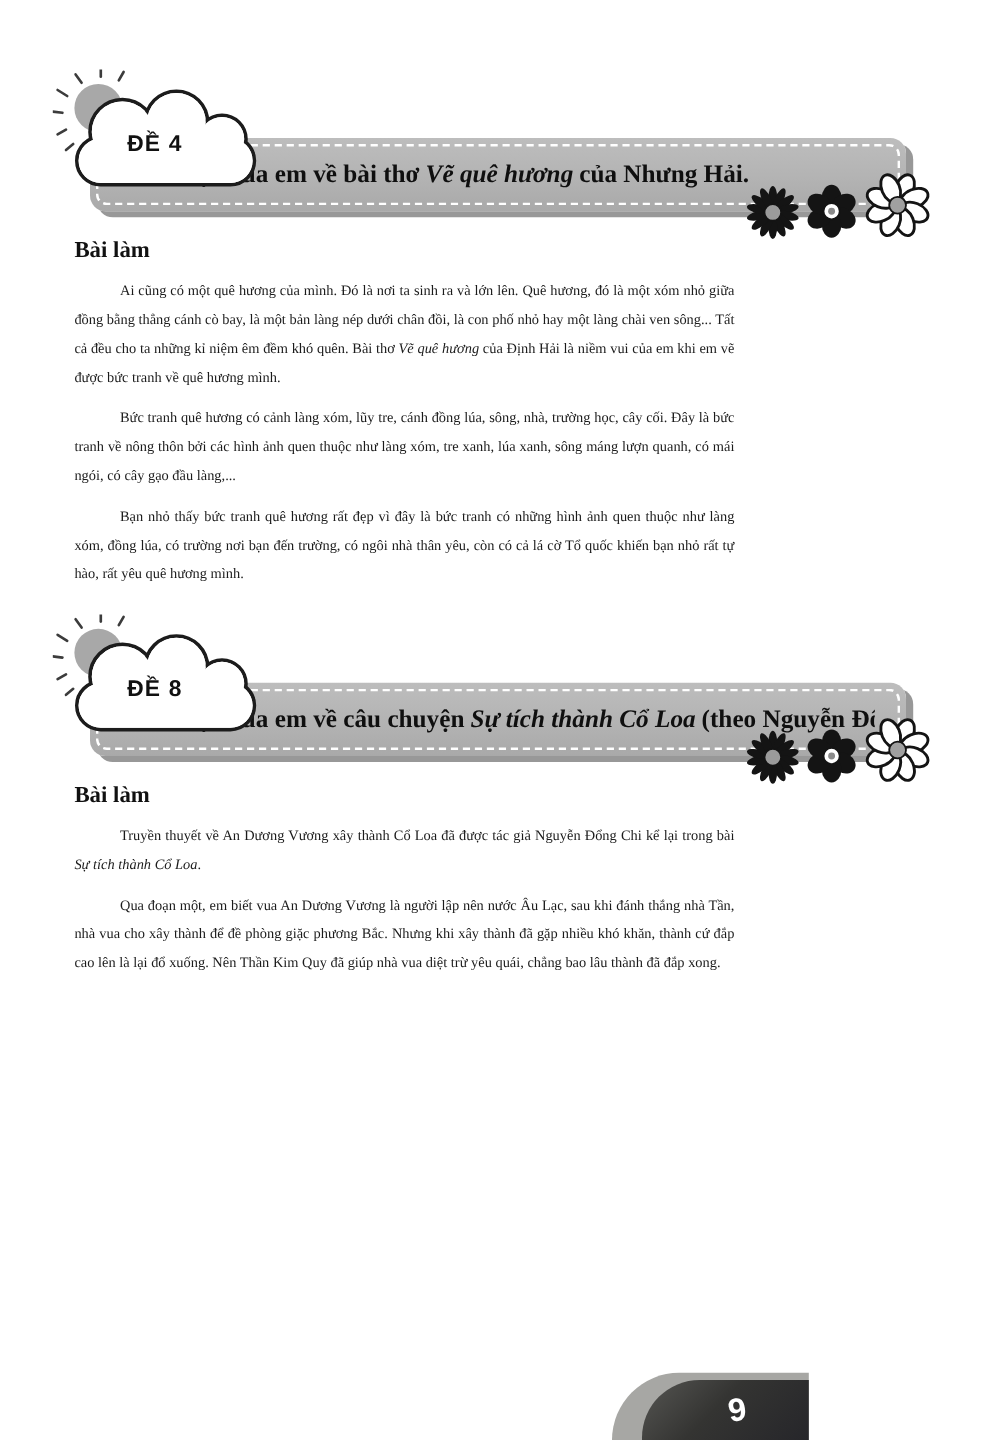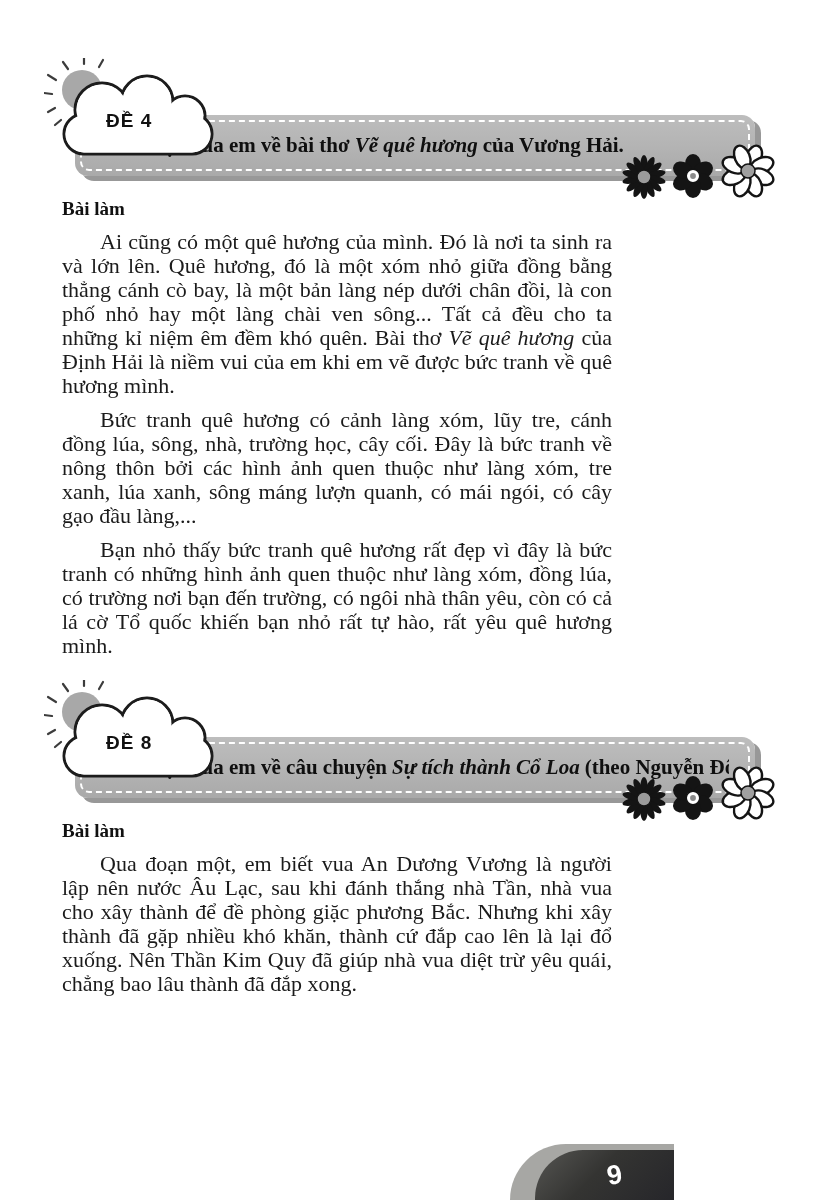--- a/index.html
+++ b/index.html
@@ -56,21 +56,21 @@
   .flowers svg{display:block;}
 
   
   .bai-lam{
     margin:22px 62px 10px;
     text-align:left;font-weight:bold;font-size:19px;color:#111;
   }
   .paras{margin:0 62px;}
   .paras p{
     margin:0 0 10px;
-    font-size:22px;line-height:24px;
+    font-size:12px;line-height:24px;
     text-align:justify;text-indent:38px;
   }
   .paras p em{font-style:italic;}
 
   .topic + .topic{margin-top:22px;}
   .page-top-pad{height:58px;}
 
   
   .footer-light{
     position:absolute;right:0;bottom:0;
@@ -128,21 +128,21 @@
             <rect x="21.5" y="57.5" width="145" height="37" rx="18.5"></rect>
           </g>
         </svg>
         <span class="badge-label">ĐỀ 4</span>
       </div>
 
       <div class="banner">
         <div class="banner-text">
           <span class="p-prefix">Cảm nhận của em về bài thơ</span>
           <em class="p-title">Vẽ quê hương</em>
-          <span class="p-suffix">của Vương Hải.</span>
+          <span class="p-suffix">của Nhưng Hải.</span>
         </div>
         <div class="flowers">
           <svg width="46" height="46" viewBox="-25 -25 50 50" aria-hidden="true">
             <g fill="#141414">
                   <ellipse cx="0" cy="-13" rx="4" ry="11" transform="rotate(0)"></ellipse>
                   <ellipse cx="0" cy="-13" rx="4" ry="11" transform="rotate(25.714285714285715)"></ellipse>
                   <ellipse cx="0" cy="-13" rx="4" ry="11" transform="rotate(51.42857142857143)"></ellipse>
                   <ellipse cx="0" cy="-13" rx="4" ry="11" transform="rotate(77.14285714285714)"></ellipse>
                   <ellipse cx="0" cy="-13" rx="4" ry="11" transform="rotate(102.85714285714286)"></ellipse>
                   <ellipse cx="0" cy="-13" rx="4" ry="11" transform="rotate(128.57142857142858)"></ellipse>
@@ -278,20 +278,21 @@
                   <ellipse cx="0" cy="-15" rx="7.5" ry="12" transform="rotate(337.5)"></ellipse>
                 </g>
             <circle cx="0" cy="0" r="7" fill="#a0a0a0" stroke="#141414" stroke-width="1.5"></circle>
           </svg>
         </div>
       </div>
     </div>
 
     <h3 class="bai-lam">Bài làm</h3>
     <div class="paras">
+          <p><span>Truyền thuyết về An Dương Vương xây thành Cổ Loa đã được tác giả Nguyễn Đổng Chi kể lại trong bài </span><em>Sự tích thành Cổ Loa</em><span>.</span></p>
           <p><span>Qua đoạn một, em biết vua An Dương Vương là người lập nên nước Âu Lạc, sau khi đánh thắng nhà Tần, nhà vua cho xây thành để đề phòng giặc phương Bắc. Nhưng khi xây thành đã gặp nhiều khó khăn, thành cứ đắp cao lên là lại đổ xuống. Nên Thần Kim Quy đã giúp nhà vua diệt trừ yêu quái, chẳng bao lâu thành đã đắp xong.</span></p>
         </div>
   </section>
 </div>
 
   <div class="footer-light"></div>
   <div class="footer-dark"></div>
   <span class="page-number">9</span>
 </div>
 

